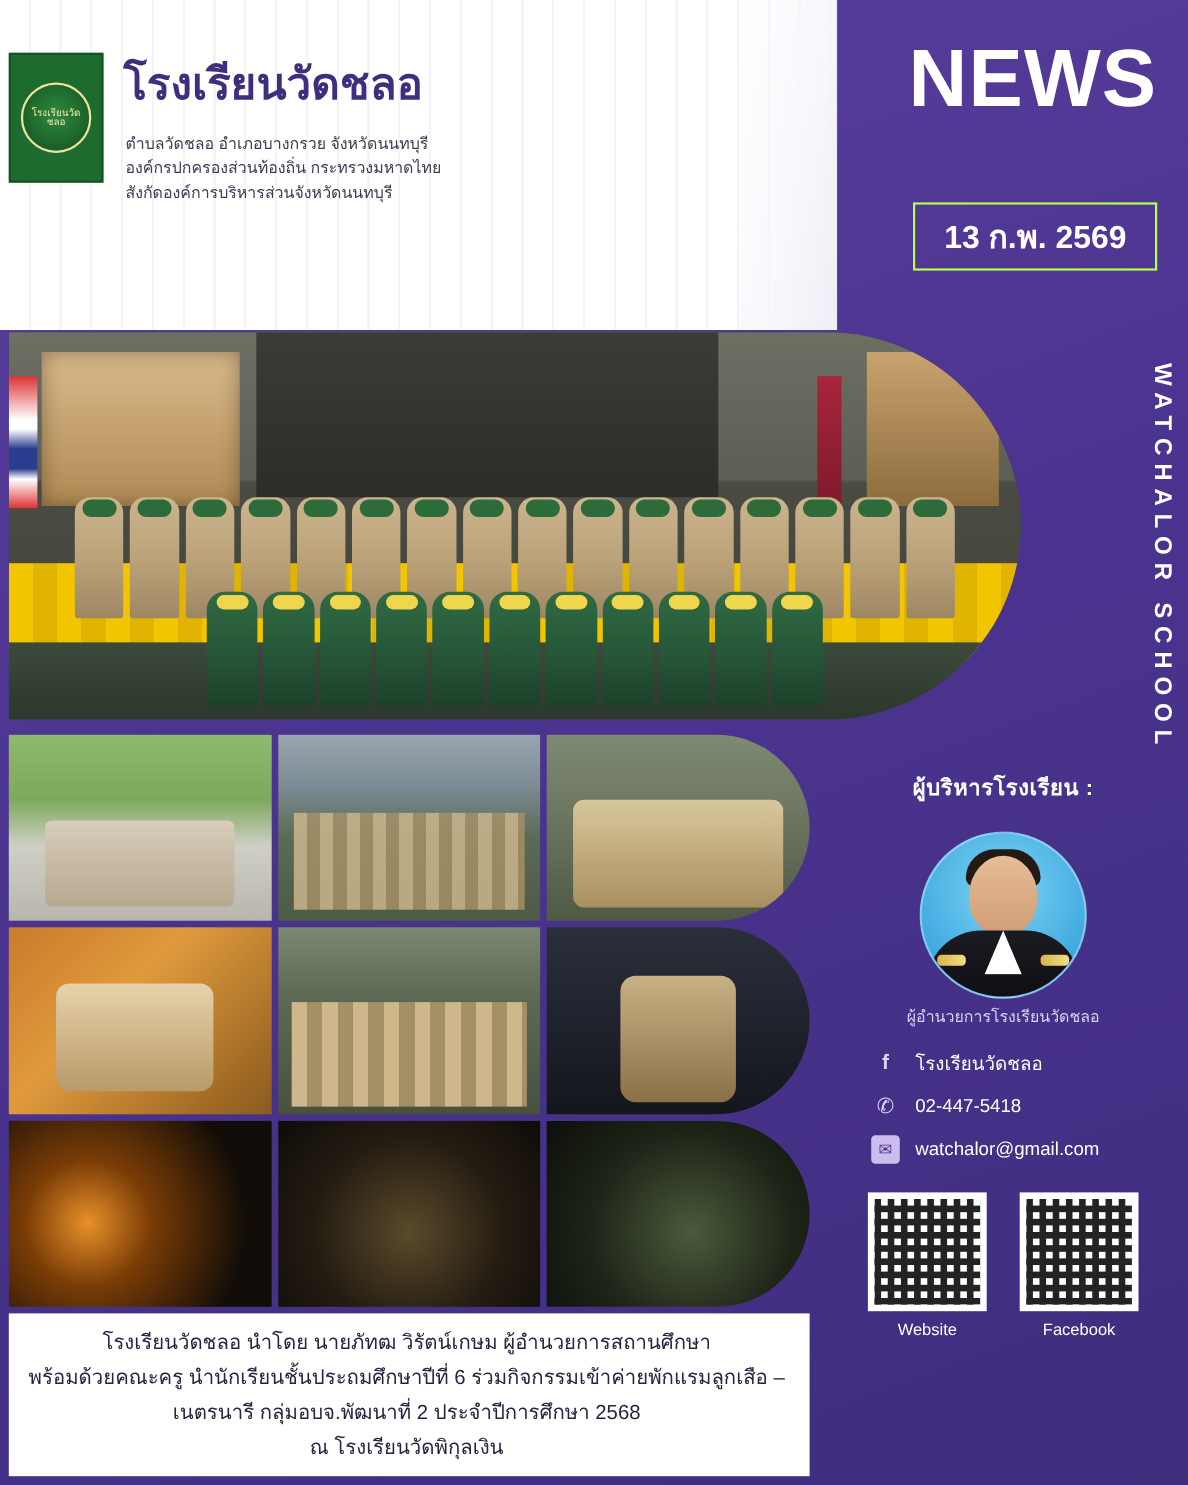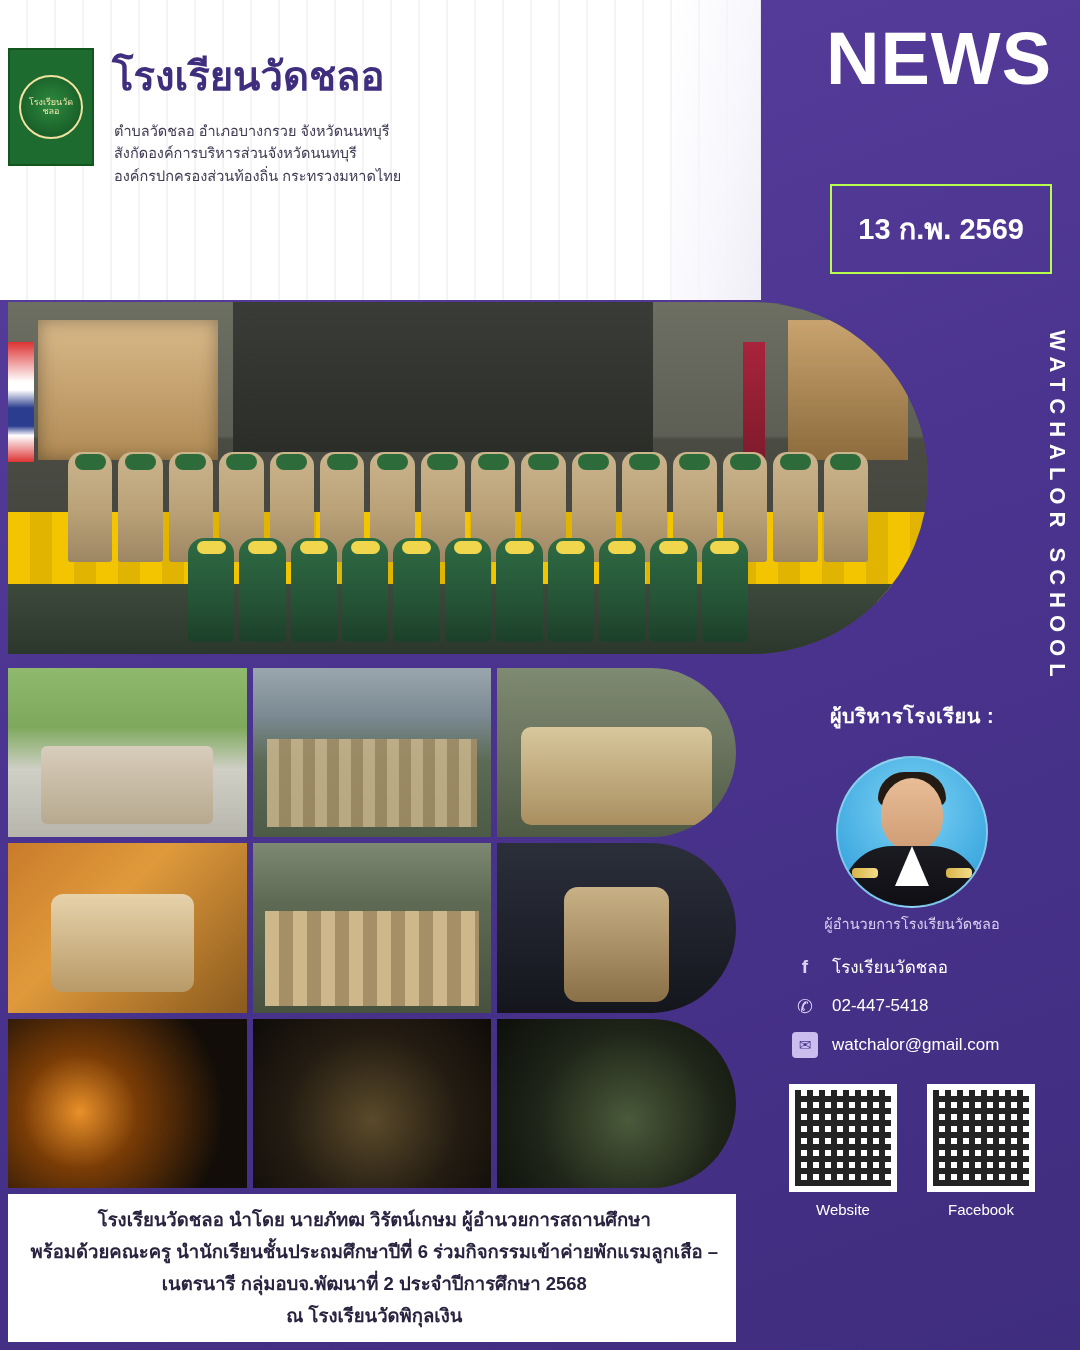--- a/index.html
+++ b/index.html
@@ -51,31 +51,31 @@
     text-align: center;
     font-size: 25px; font-weight: bold; color: #6b2fa0; line-height: 1.35;
   }
   .event-title .l2 { color: #6b2fa0; }
 
   
   .news-block {
     position: absolute; right: 0; top: 0; width: 320px; height: 300px;
   }
   .news-word {
-    position: absolute; right: 28px; top: 24px;
+    position: absolute; right: 28px; top: 36px;
     font-size: 74px; font-weight: bold; color: #ffffff; letter-spacing: 1px;
     line-height: 0.95;
   }
   .news-th {
     position: absolute; right: 32px; top: 128px;
     font-size: 34px; color: #cdbcf0; font-weight: bold;
   }
   .news-date {
     position: absolute; right: 28px; top: 184px;
-    border: 2px solid #b6ff4d; padding: 20px 26px;
+    border: 2px solid #b6ff4d; padding: 6px 26px;
     color: #ffffff; font-size: 29px; font-weight: bold;
   }
 
   
   .side-vert {
     position: absolute; right: 10px; top: 330px;
     writing-mode: vertical-rl;
     font-size: 22px; letter-spacing: 7px; color: #ffffff; font-weight: bold;
   }
 
@@ -162,24 +162,23 @@
   .c6 { background: linear-gradient(180deg,#2b2f3a 0%,#1d2029 60%,#14161c 100%); }
   .c6::after { content:""; position:absolute; left:28%; top:26%; width:44%; height:68%; background:linear-gradient(180deg,#c9b186,#8a7047); border-radius:14px; }
   .c7 { background: radial-gradient(circle at 30% 55%, #e8902a 0%, #7a3c06 30%, #120d08 75%); }
   .c8 { background: radial-gradient(circle at 50% 60%, #5a4a2a 0%, #241c12 55%, #0e0b08 100%); }
   .c9 { background: radial-gradient(circle at 55% 60%, #4a5a3a 0%, #1e2418 55%, #0c0f0a 100%); }
 
   
   .caption {
     position: absolute; left: 8px; top: 1194px; width: 728px; height: 148px;
     background: #ffffff;
-    display: flex; align-items: center; justify-content: flex-end;
+    display: flex; align-items: center; justify-content: flex-start;
     text-align: center;
     padding: 0 18px;
-    font-weight: bold;
   }
   .caption p { font-size: 18.5px; color: #2a2340; line-height: 1.72; }
 
   
   .right { position: absolute; left: 744px; top: 700px; width: 336px; }
   .r-head {
     text-align: center; color: #ffffff; font-size: 20px; font-weight: bold;
     letter-spacing: .5px;
   }
   .avatar-wrap {
@@ -250,22 +249,22 @@
 
 <div class="page">
 
   <div class="header">
     <div class="logo">
       <div class="seal">โรงเรียนวัดชลอ</div>
     </div>
     <div class="school-name">โรงเรียนวัดชลอ</div>
     <div class="school-sub">
       <div>ตำบลวัดชลอ  อำเภอบางกรวย  จังหวัดนนทบุรี</div>
+      <div>องค์กรปกครองส่วนท้องถิ่น  กระทรวงมหาดไทย</div>
       <div>สังกัดองค์การบริหารส่วนจังหวัดนนทบุรี</div>
-      <div>องค์กรปกครองส่วนท้องถิ่น  กระทรวงมหาดไทย</div>
     </div>
   </div>
 
   <div class="news-block">
     <div class="news-word">NEWS</div>
     <div class="news-date">13 ก.พ. 2569</div>
   </div>
 
   <div class="side-vert">WATCHALOR SCHOOL</div>
 

